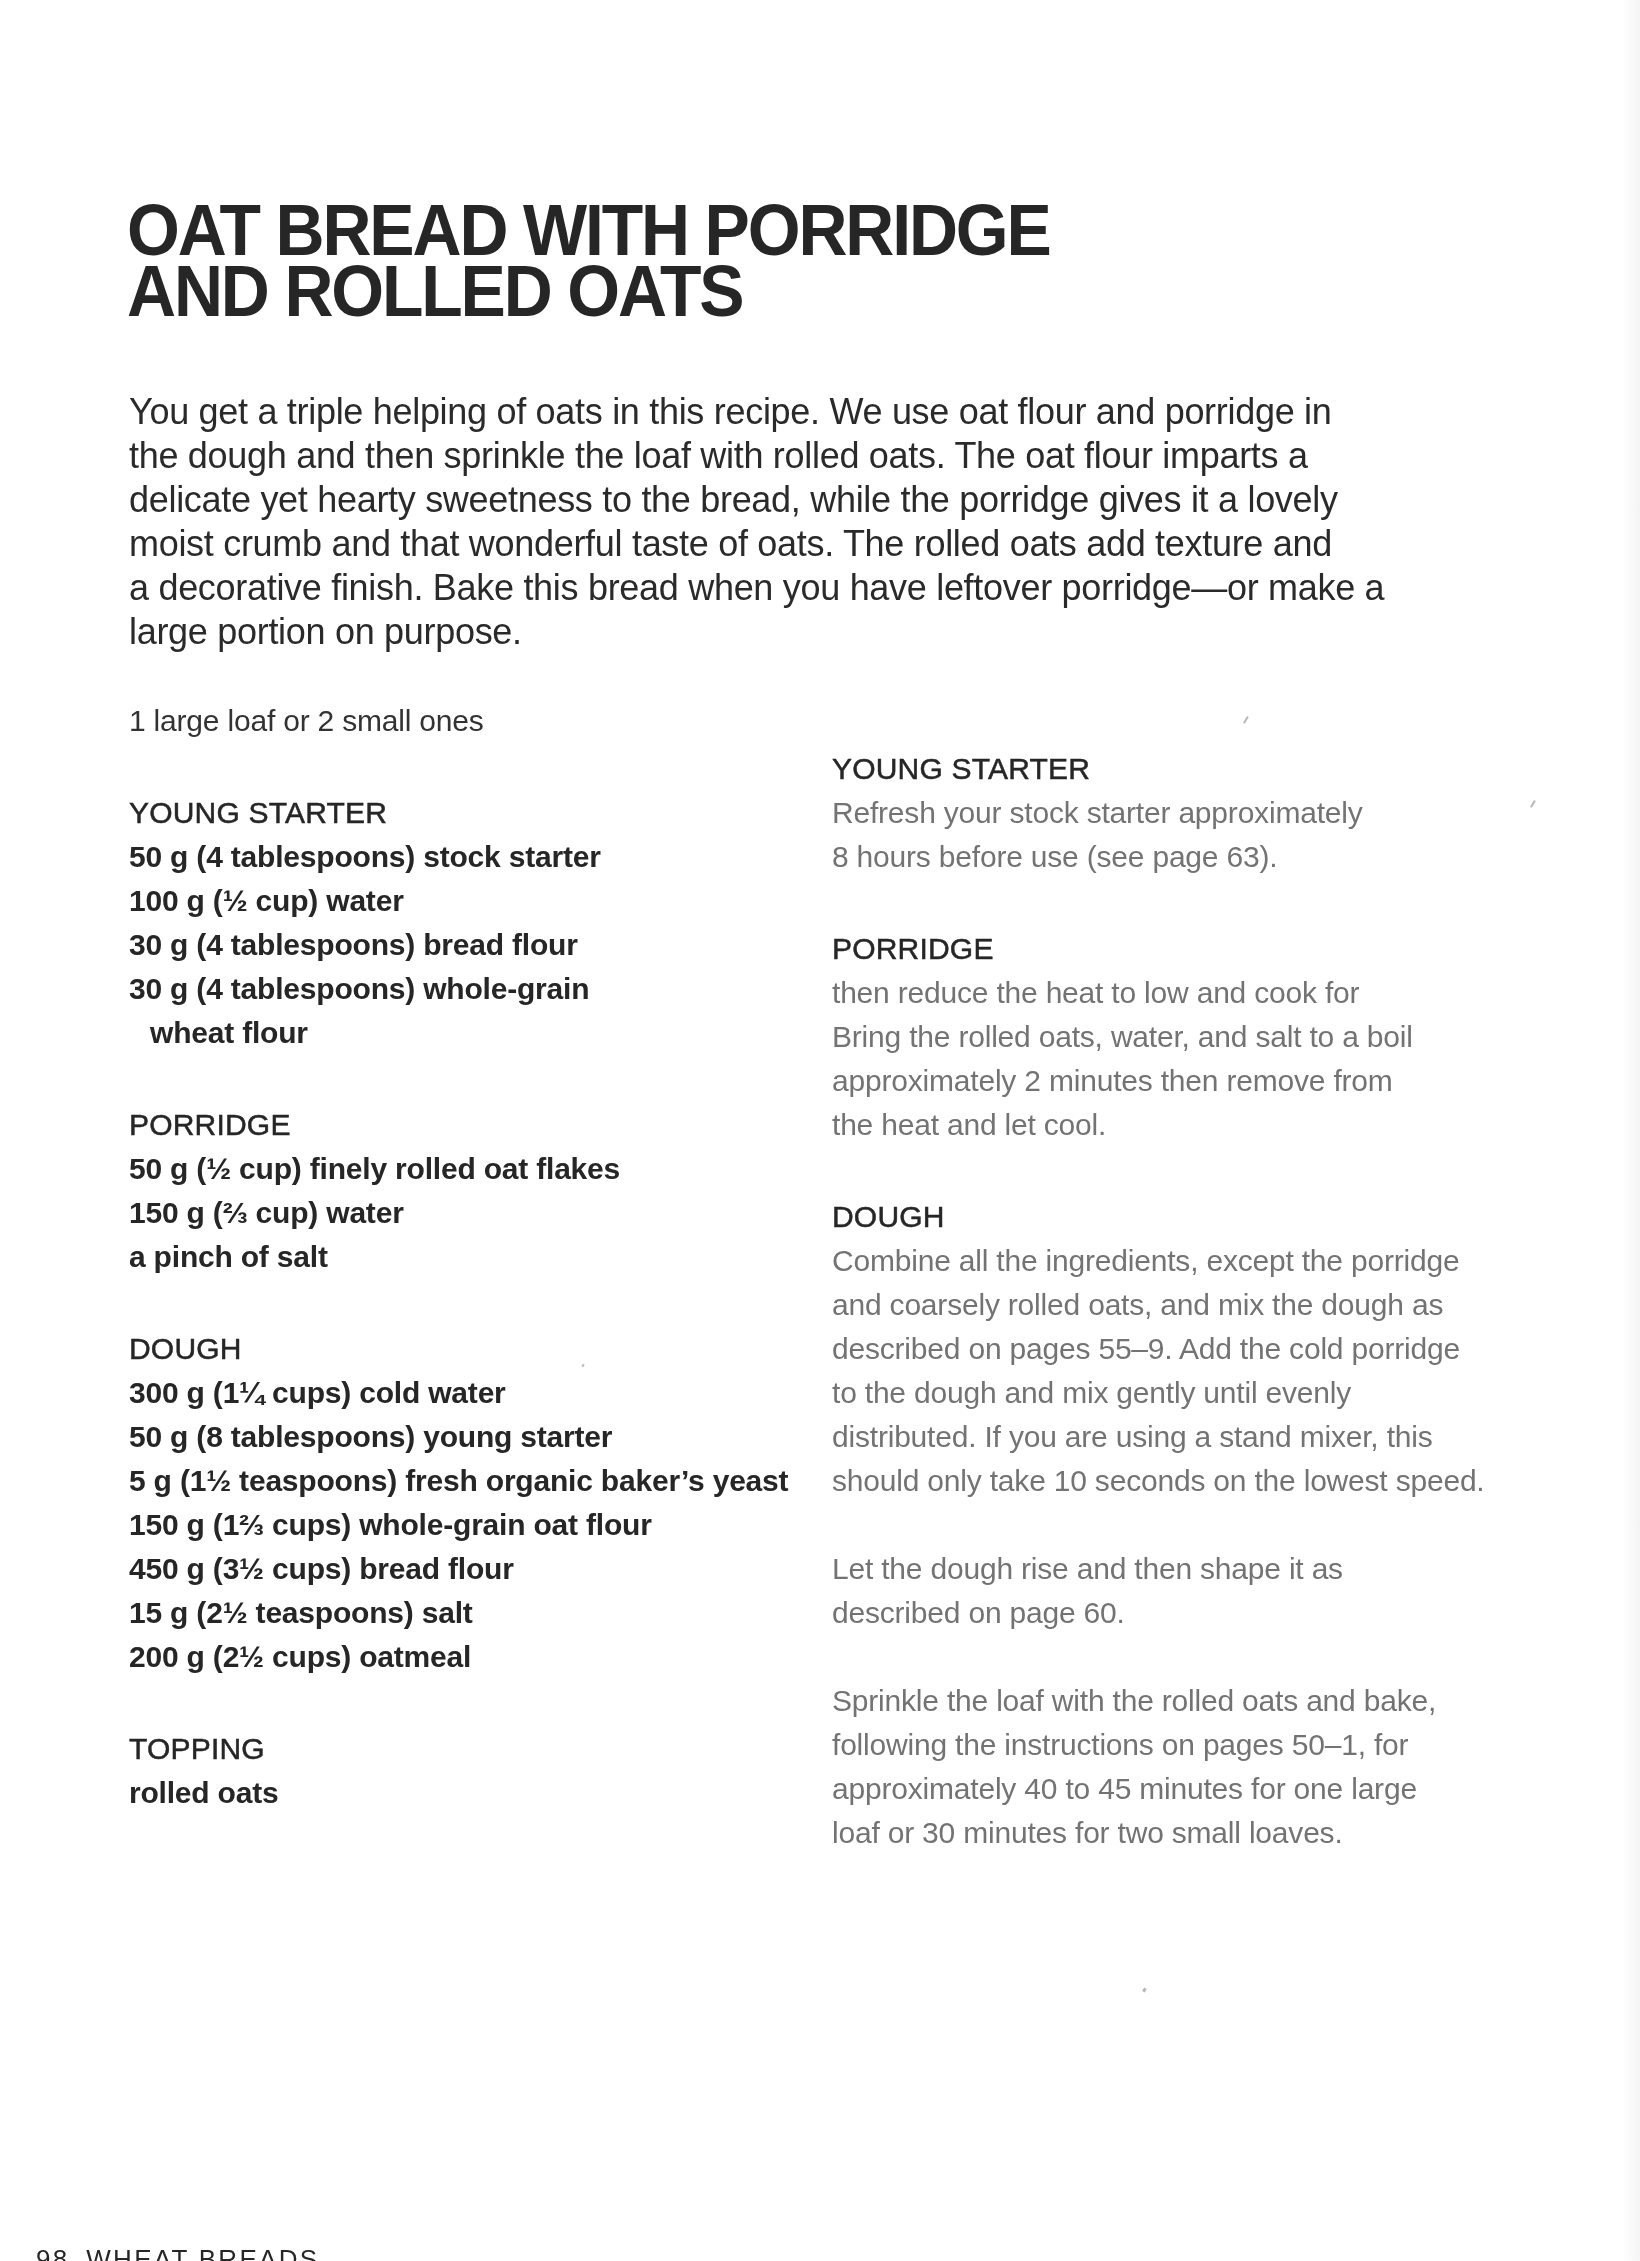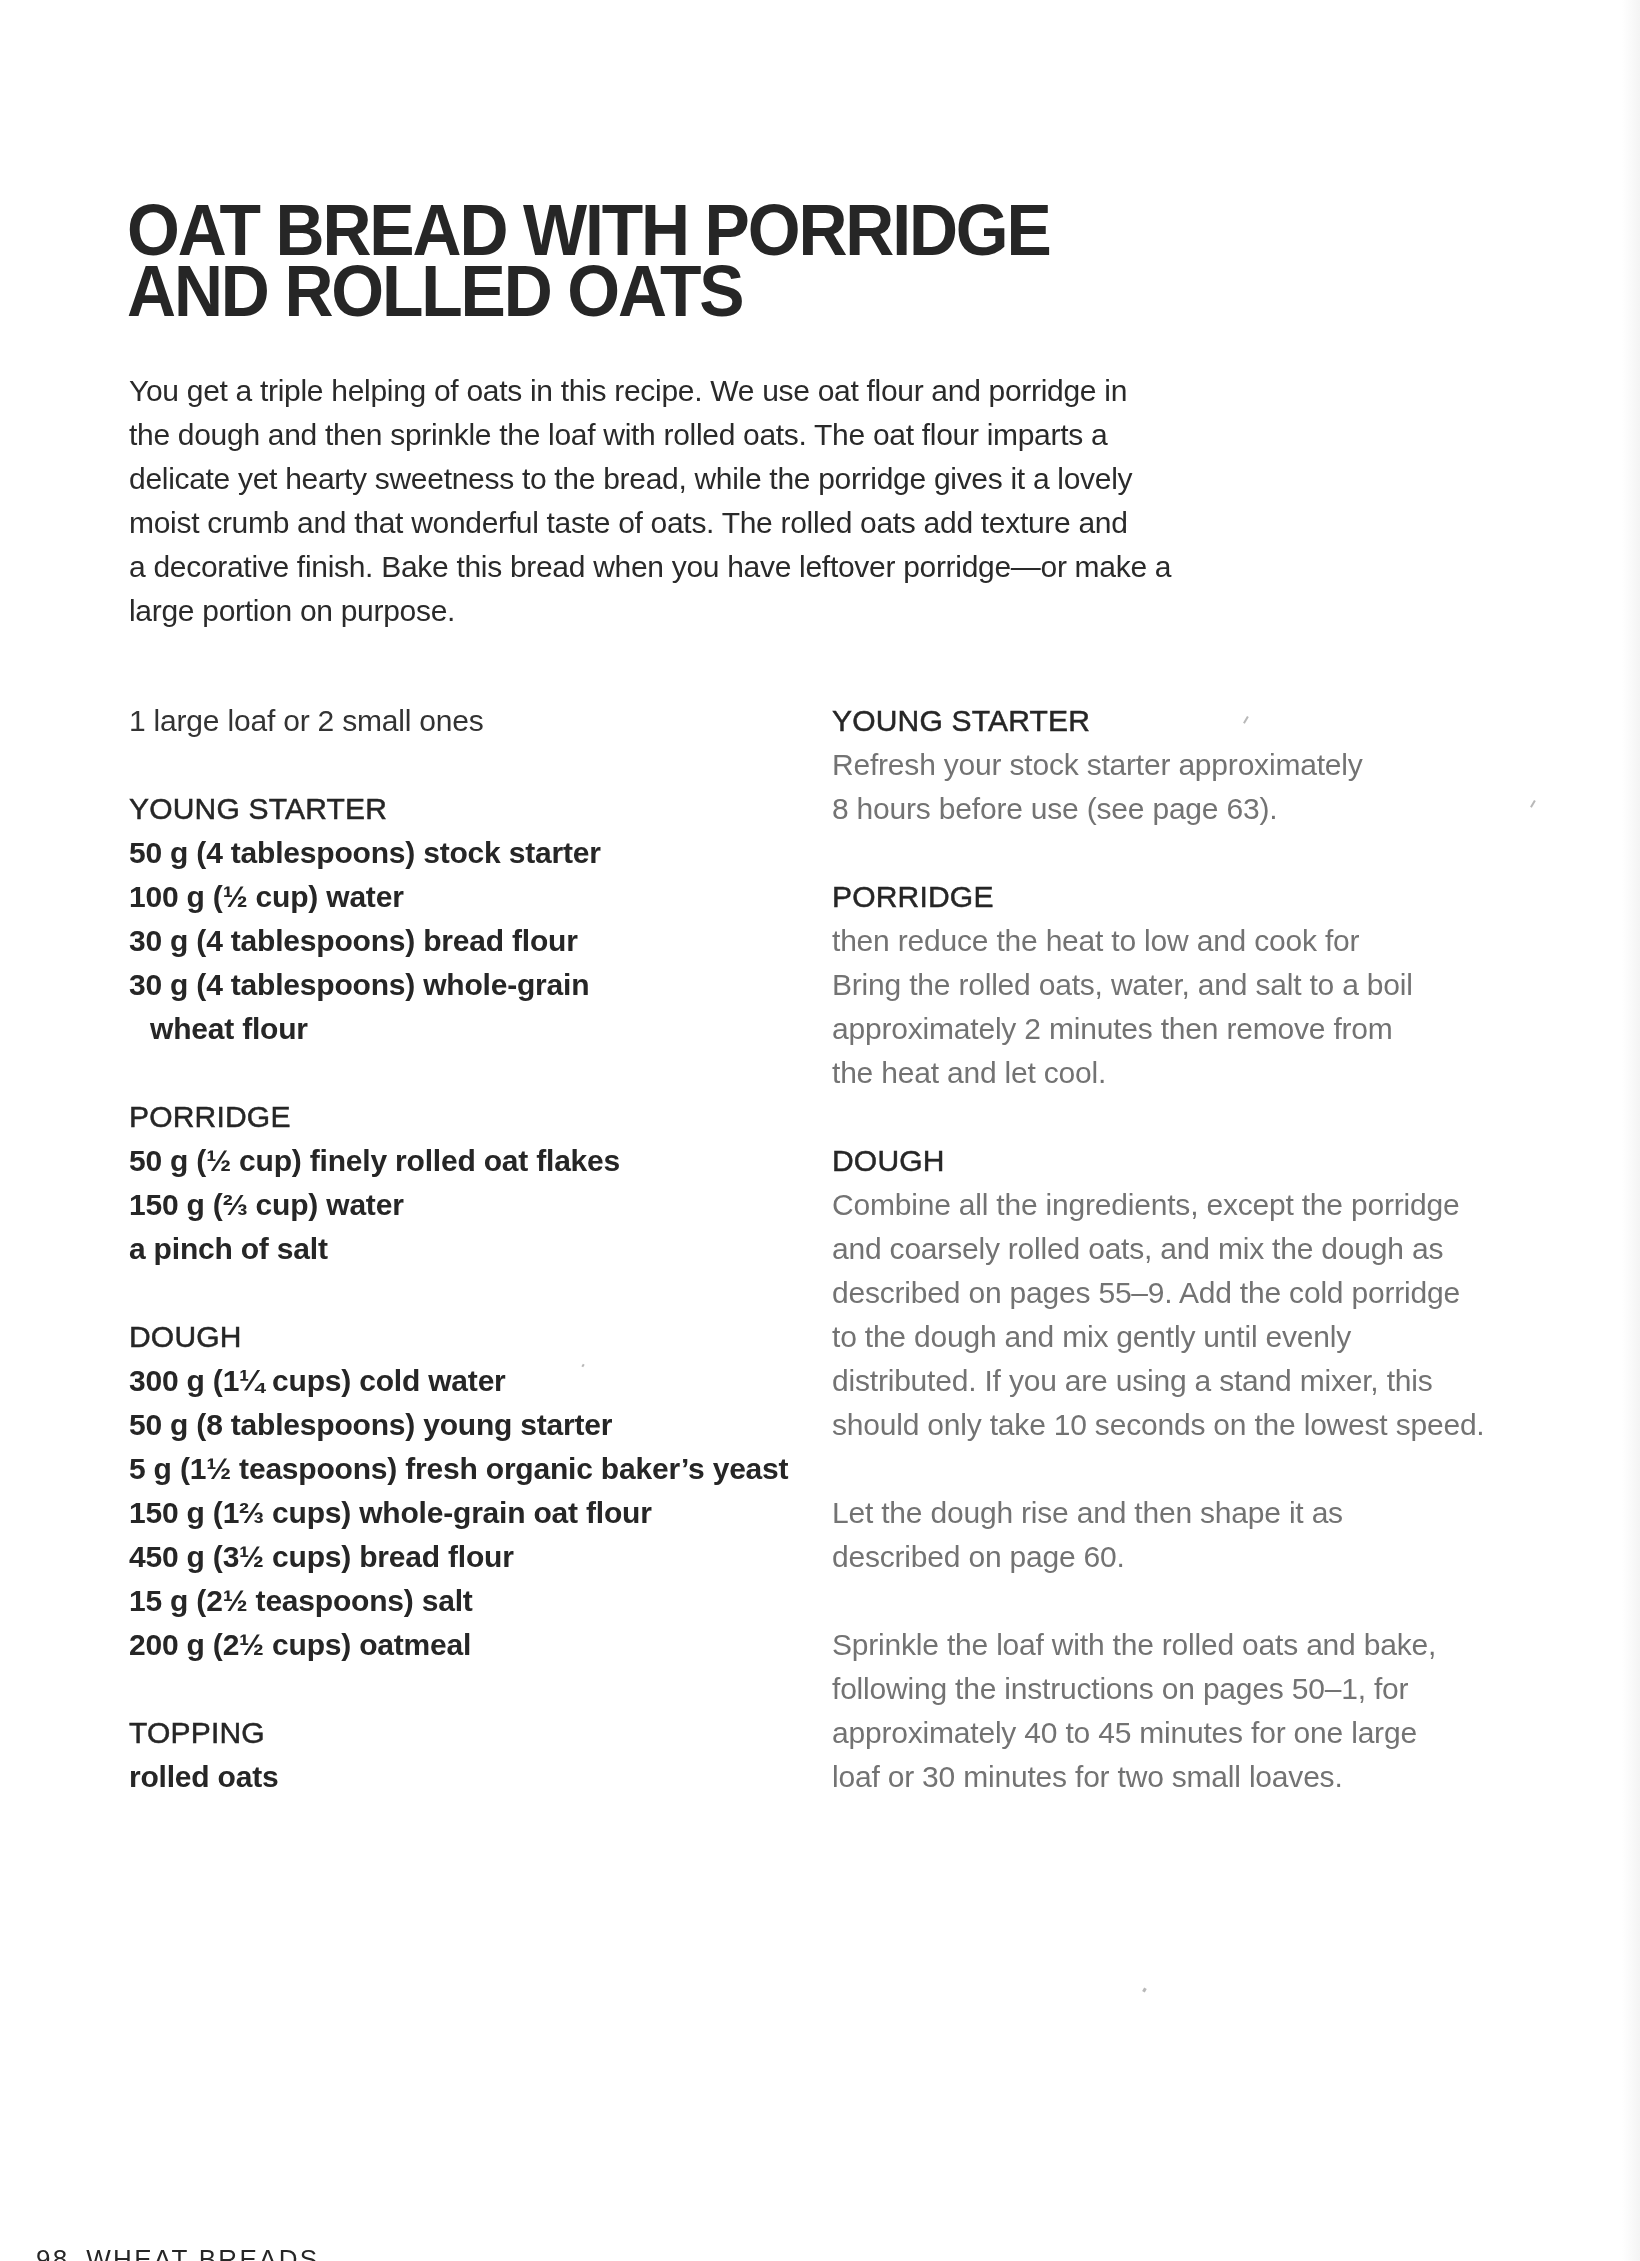--- a/index.html
+++ b/index.html
@@ -35,26 +35,26 @@
     letter-spacing: -2.3px;
     transform: scaleX(0.93);
     transform-origin: left top;
     color: #262626;
     text-transform: uppercase;
   }
   .title span { display: block; }
   .intro {
     position: absolute;
     left: 129px;
-    top: 369px;
+    top: 390px;
     width: 1092px;
     margin: 0;
     font-family: "Liberation Sans Narrow", "Liberation Sans", sans-serif;
     font-weight: 400;
-    font-size: 30px;
+    font-size: 36px;
     line-height: 44px;
     letter-spacing: -0.3px;
     color: #2a2a2a;
   }
   .intro span { display: block; white-space: nowrap; }
 
   .col {
     position: absolute;
     top: 699px;
     font-family: "Liberation Sans", sans-serif;
@@ -70,20 +70,21 @@
     color: #333;
     letter-spacing: -0.2px;
     margin: 0 0 44px 0;
   }
   .section { margin: 0 0 44px 0; }
   .section-heading {
     display: block;
     font-weight: 400;
     letter-spacing: 0.2px;
     text-transform: uppercase;
+    margin-top: 48px;
     -webkit-text-stroke: 0.5px #262626;
   }
   .ingredient {
     display: block;
     font-weight: 700;
     letter-spacing: -0.2px;
     white-space: nowrap;
   }
   .ingredient.cont { padding-left: 21px; }
   .method-text {

